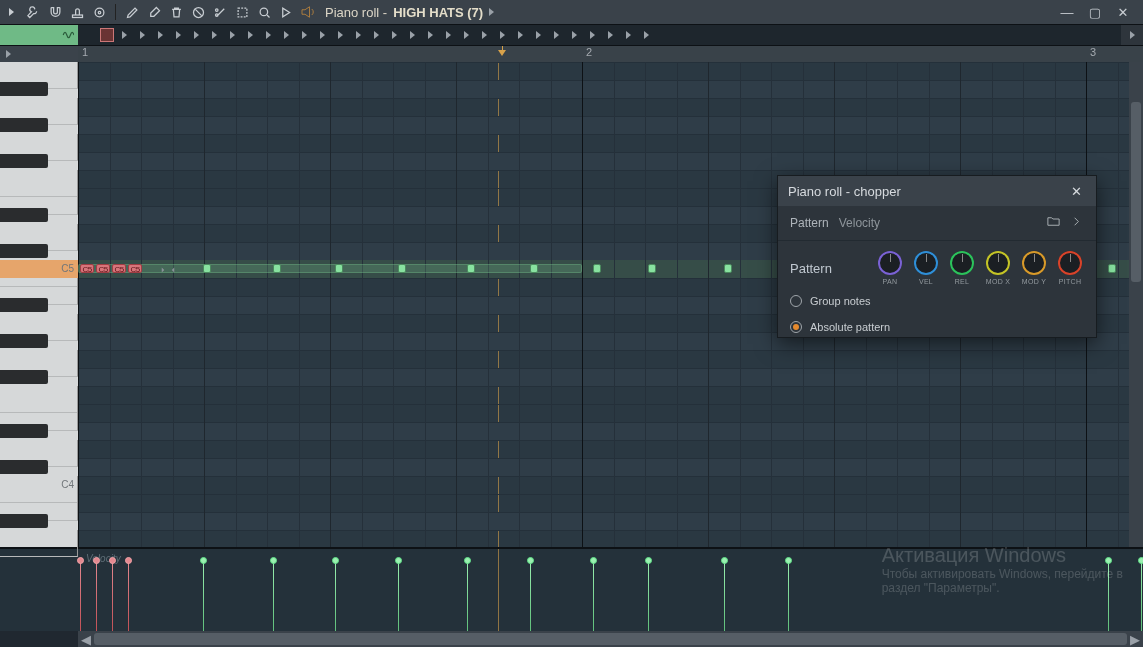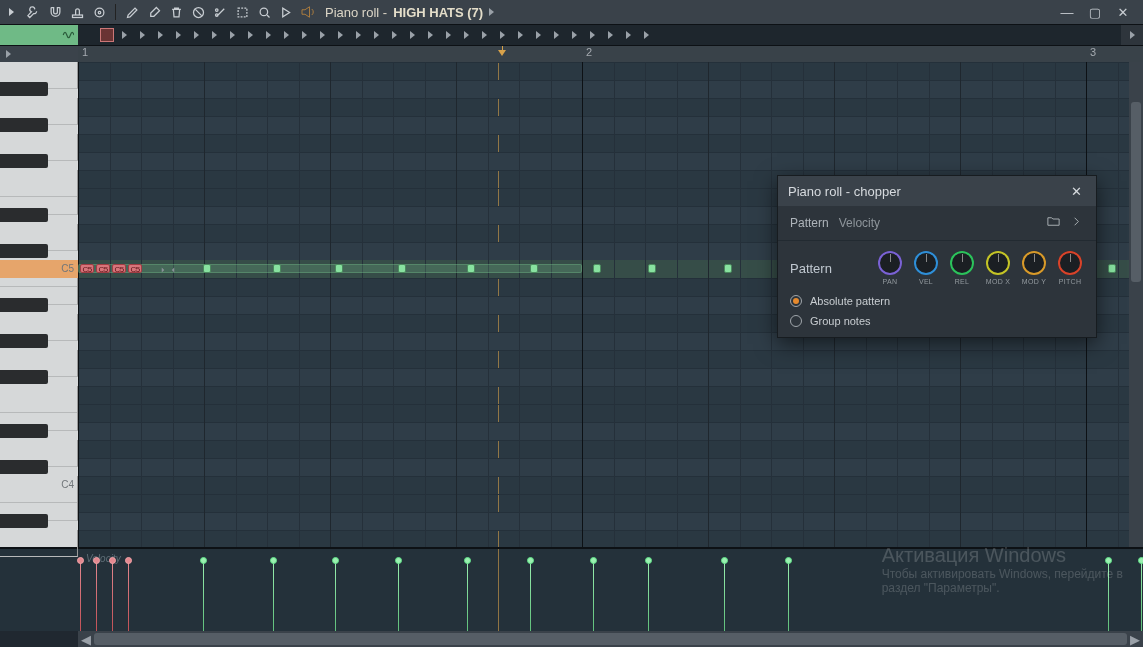--- a/index.html
+++ b/index.html
@@ -494,27 +494,27 @@
         <div class="mini-knob">
           <div class="k" style="box-shadow: rgb(216, 154, 42) 0px 0px 0px 2px inset;"></div>
           <div class="lbl">MOD Y</div>
         </div>
         <div class="mini-knob">
           <div class="k" style="box-shadow: rgb(216, 67, 42) 0px 0px 0px 2px inset;"></div>
           <div class="lbl">PITCH</div>
         </div>
       </div>
   </div>
+  <div class="radio-row" style="padding-bottom:10px;">
+    <span class="dot"></span>
+    <span>Group notes</span>
+  </div>
   <div class="radio-row">
     <span class="dot on"></span>
     <span>Absolute pattern</span>
-  </div>
-  <div class="radio-row" style="padding-bottom:10px;">
-    <span class="dot"></span>
-    <span>Group notes</span>
   </div>
 </div>
 
 <div class="watermark">
   <div class="l1">Активация Windows</div>
   <div class="l2">Чтобы активировать Windows, перейдите в</div>
   <div class="l2">раздел "Параметры".</div>
 </div>
 
 </body></html>

